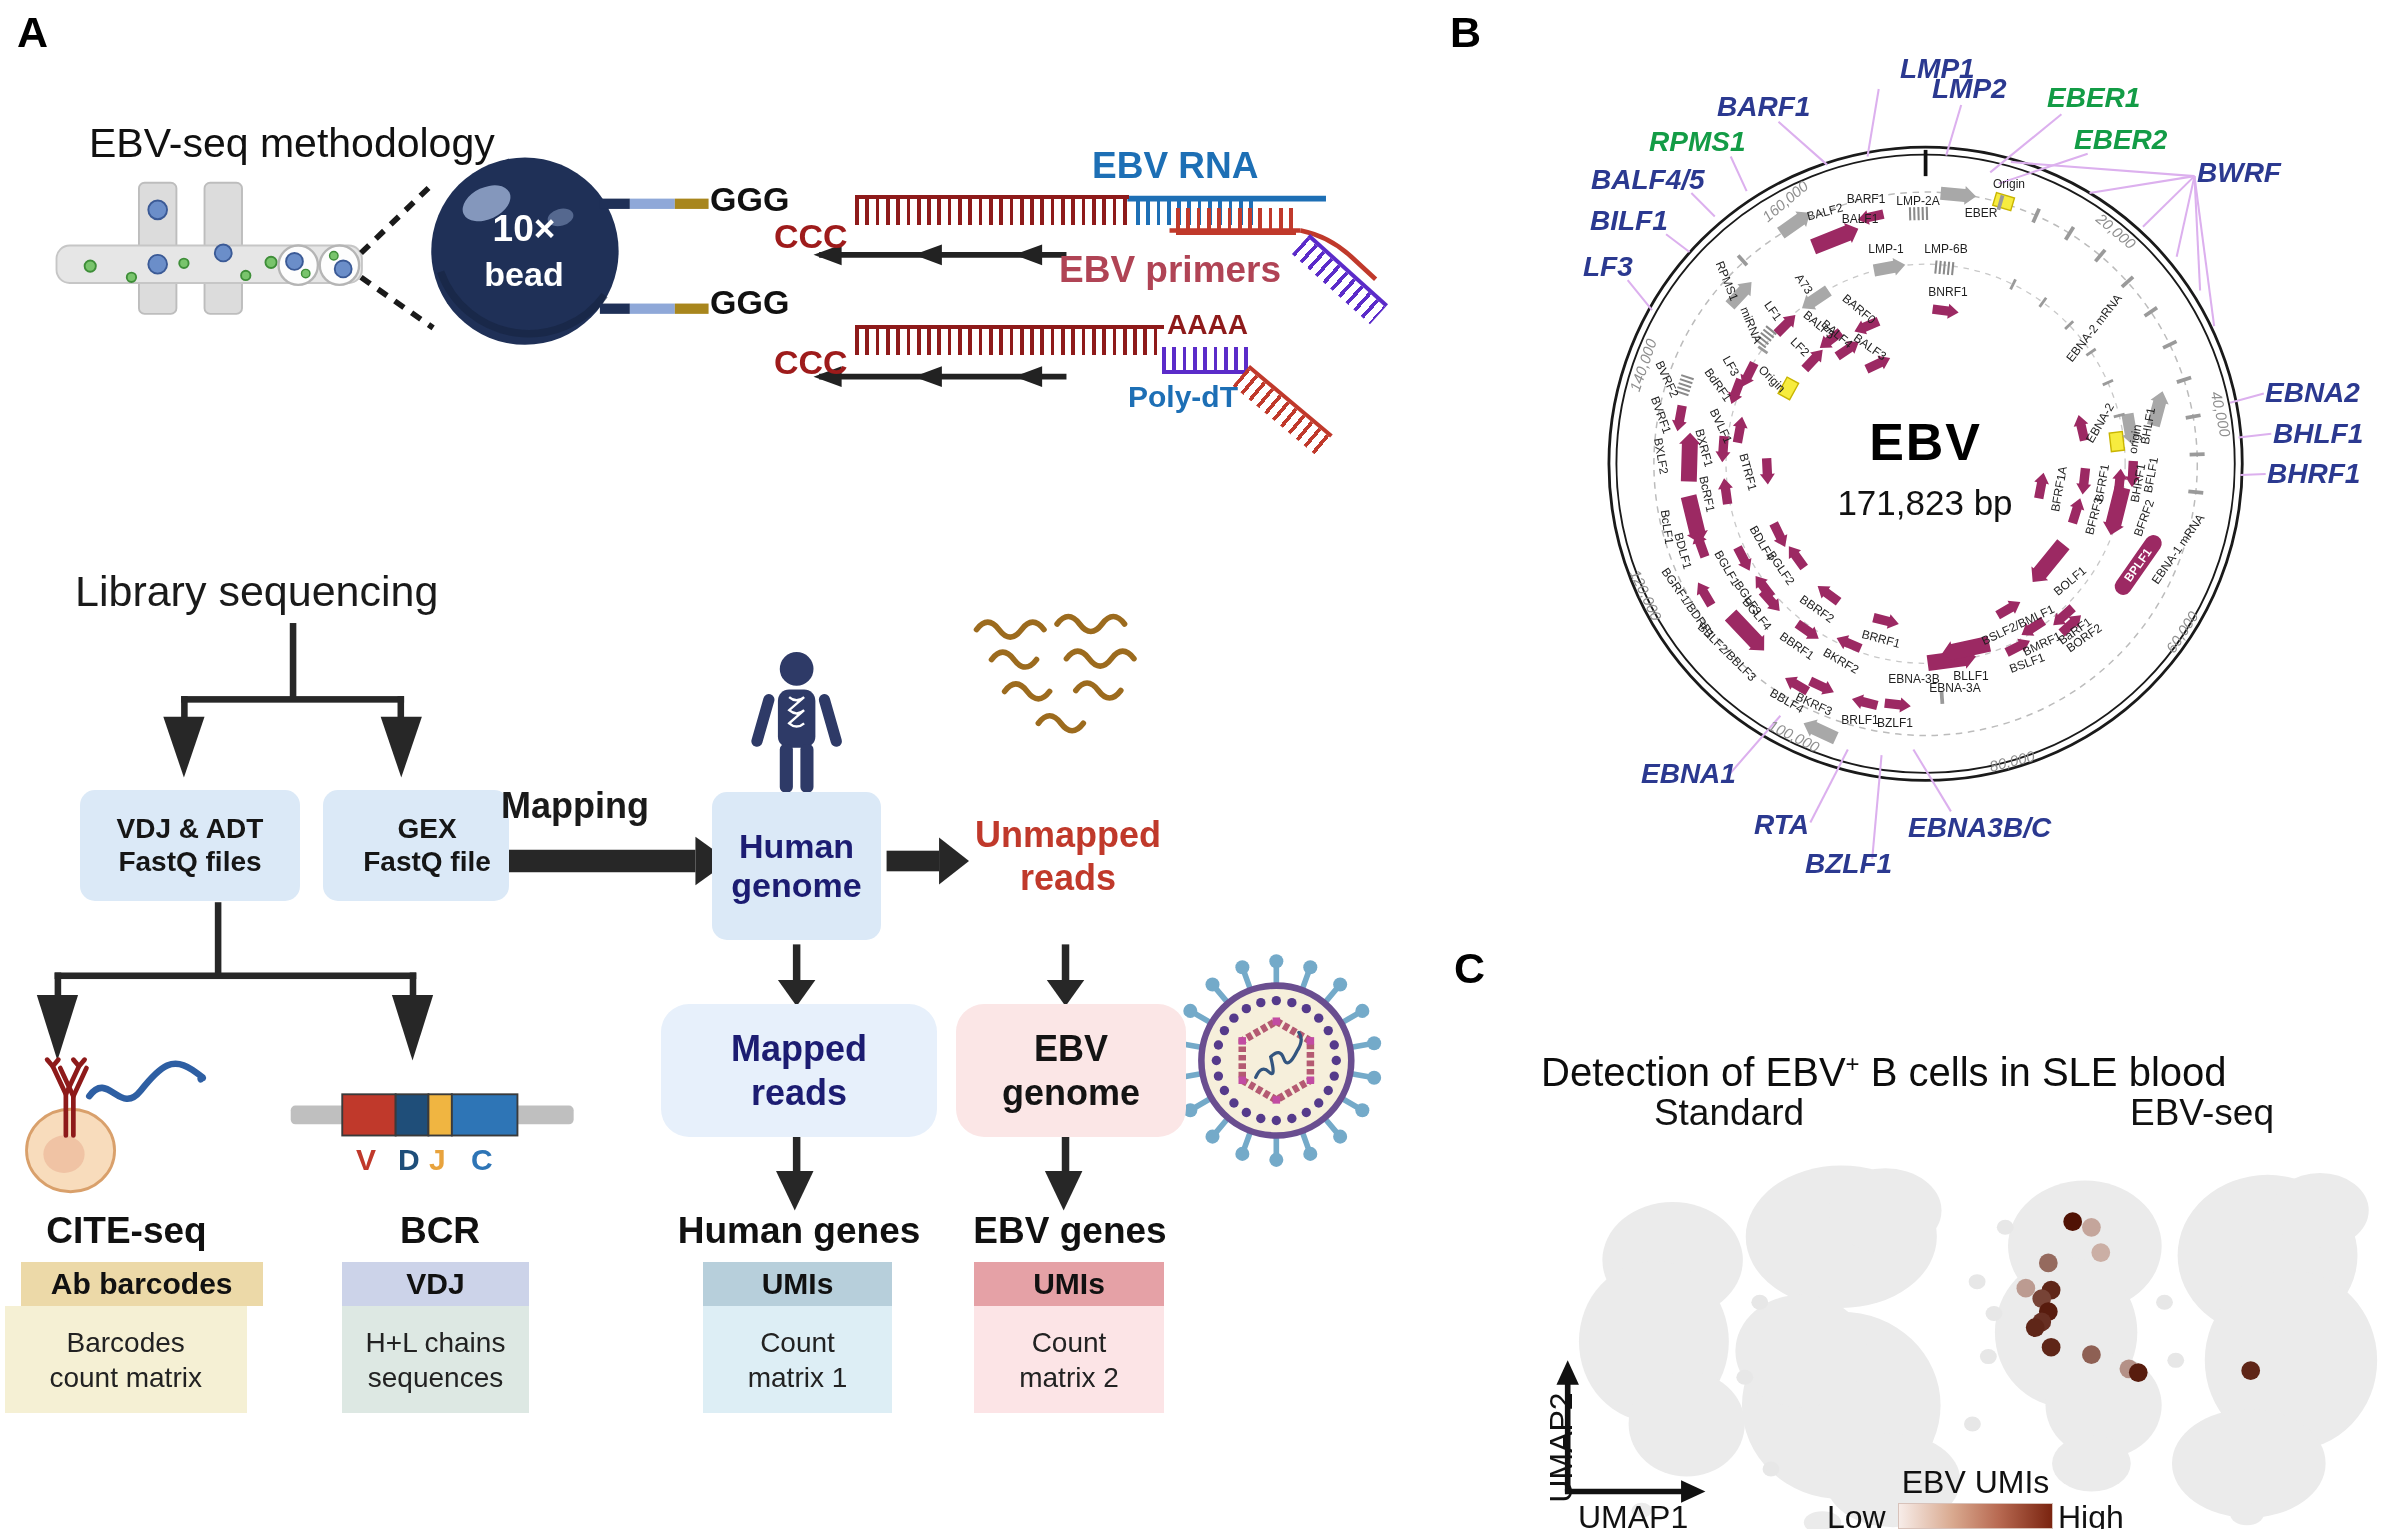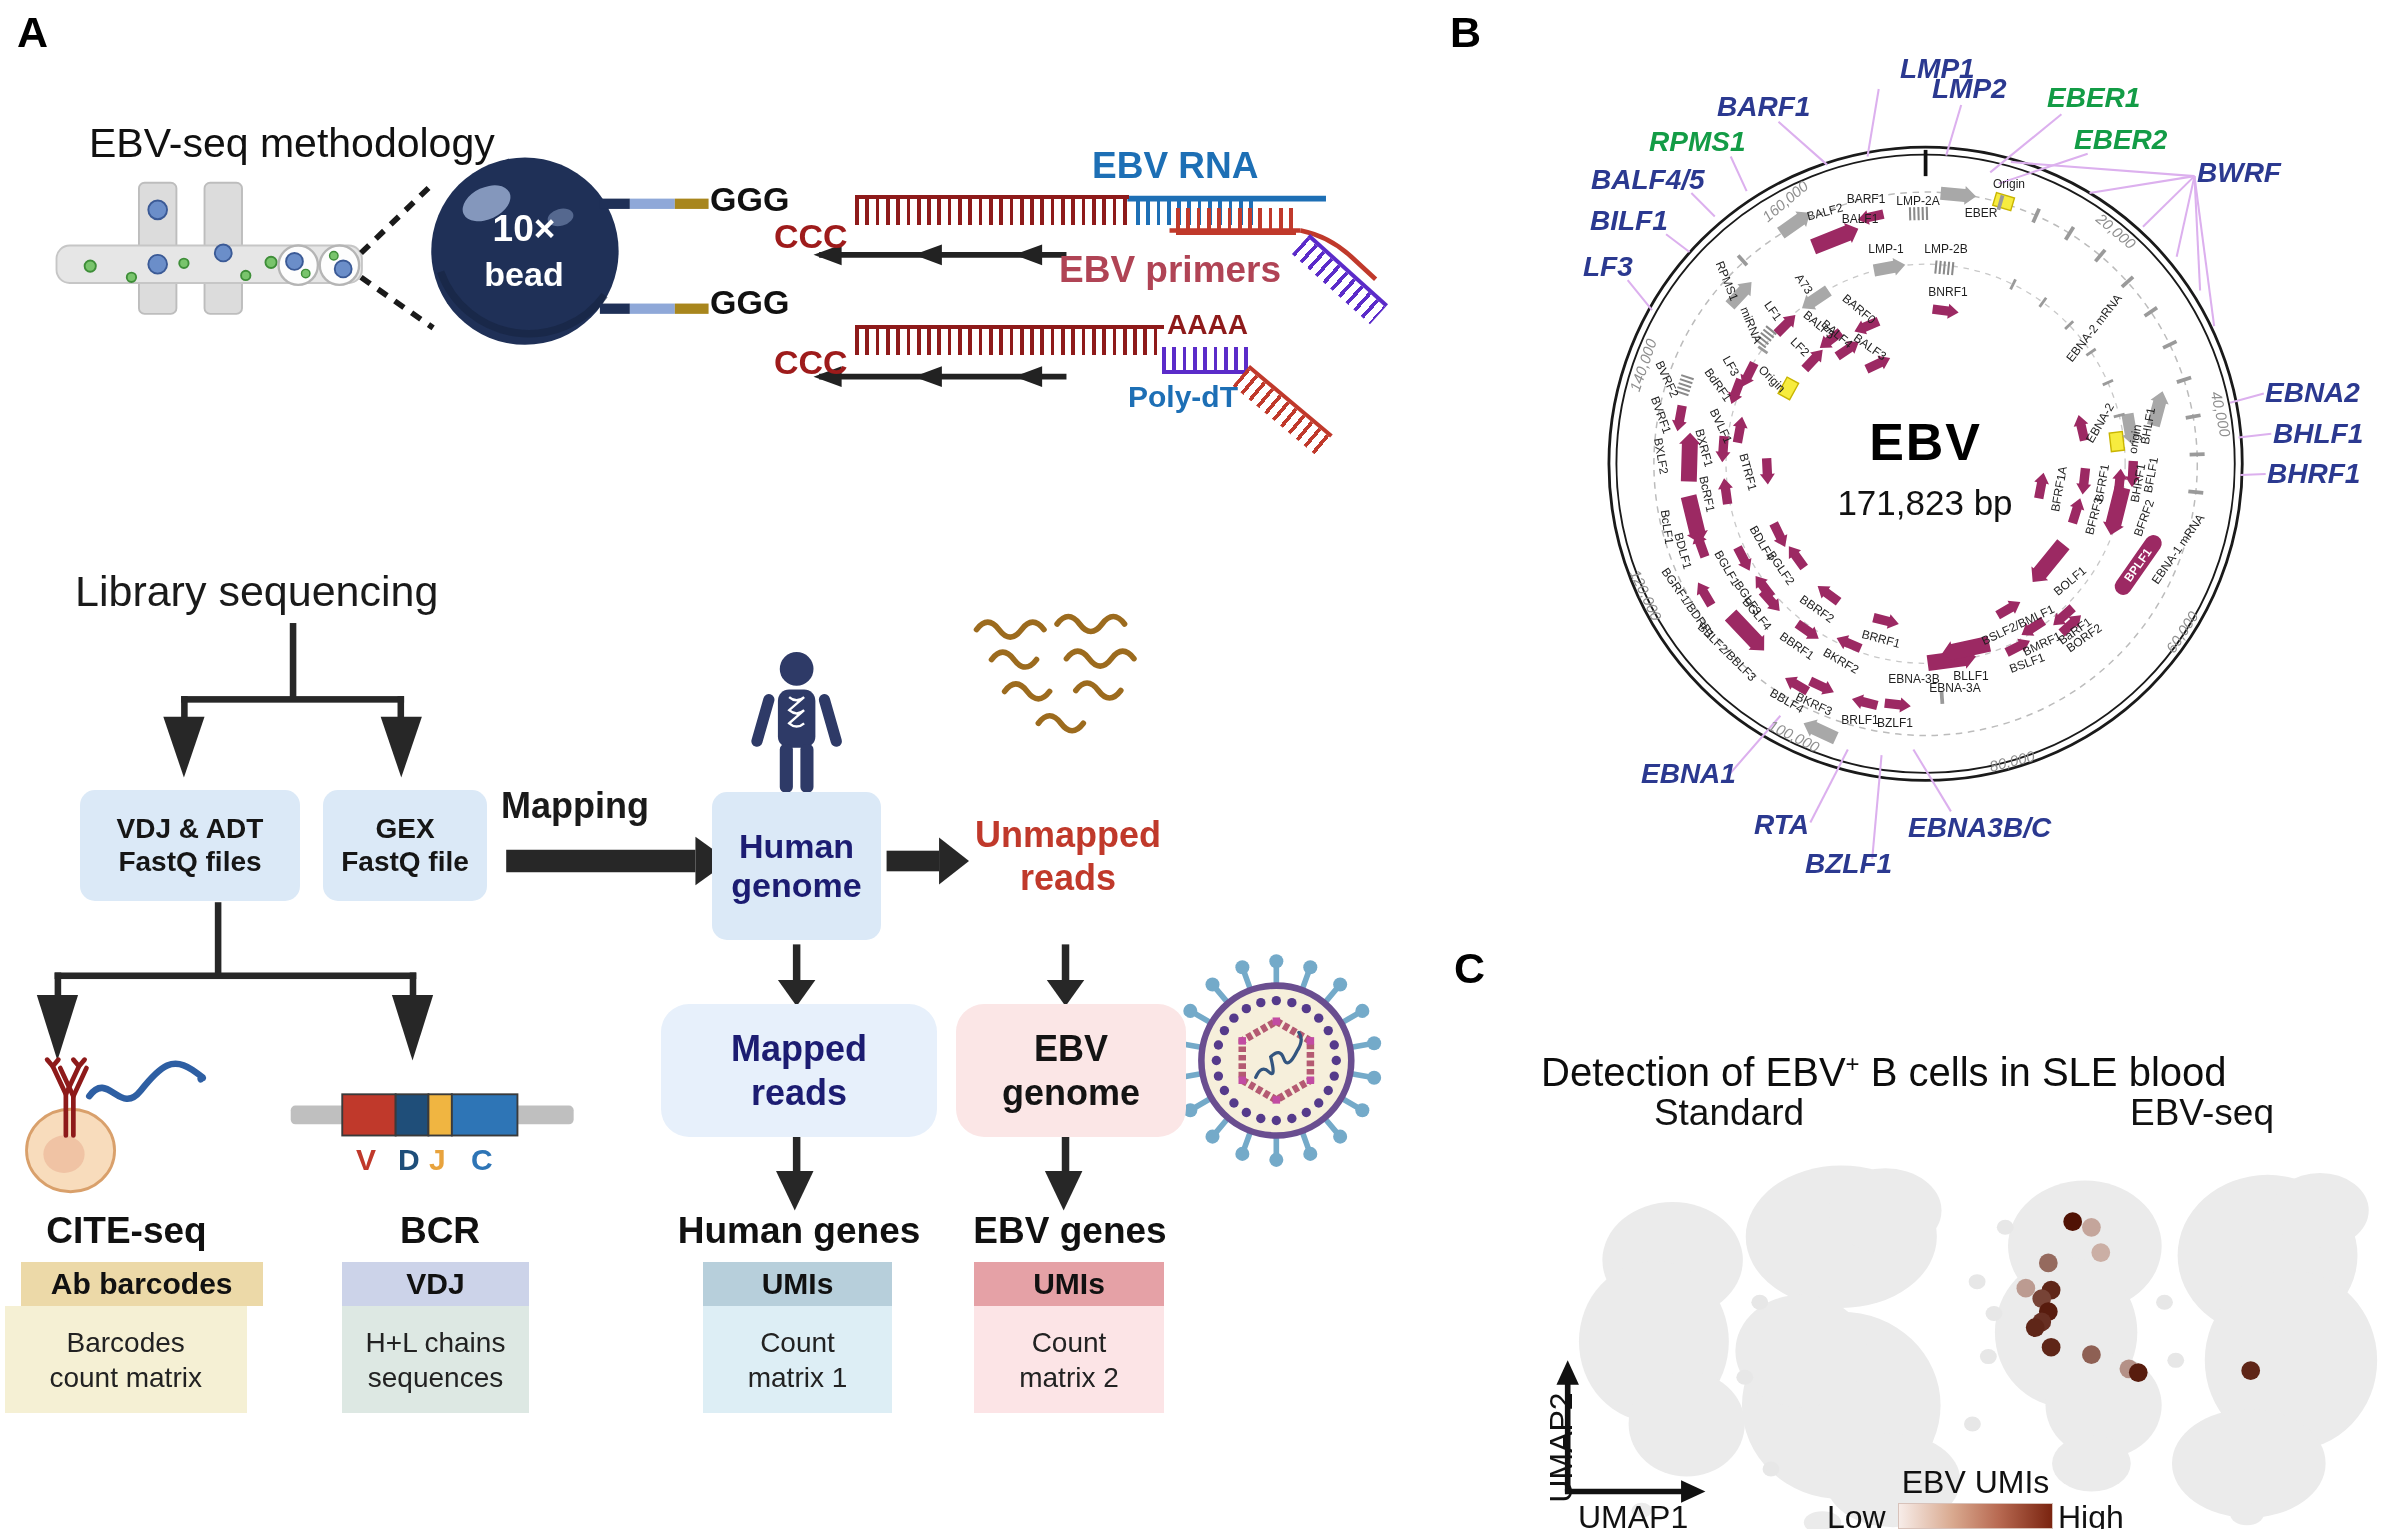--- a/index.html
+++ b/index.html
@@ -489,21 +489,21 @@
   <div class="abs comb-up" style="--c:#5b2bc9;left:1162px;top:347px;width:86px;height:22.5px;"></div>
   <div class="abs comb-down" style="--c:#c0392b;left:1250px;top:365px;width:108px;height:22.5px;transform:rotate(40deg);transform-origin:left top;"></div>
   <div class="abs lbl-polydt" style="left:1128px;top:380px;">Poly-dT</div>
 
   <div class="abs flow-title" style="left:75px;top:567px;">Library sequencing</div>
 
   <div class="abs box" style="left:80px;top:790px;width:220px;height:111px;">
     <div class="l">VDJ &amp; ADT</div>
     <div class="l">FastQ files</div>
   </div>
-  <div class="abs box" style="left:323px;top:790px;width:164px;height:111px;">
+  <div class="abs box" style="left:323px;top:790px;width:164px;height:111px;padding-left:22px;">
     <div class="l">GEX</div>
     <div class="l">FastQ file</div>
   </div>
   <div class="abs mapping" style="left:501px;top:785px;">Mapping</div>
 
   <div class="abs box" style="left:712px;top:792px;width:169px;height:148px;">
     <div class="l" style="font-size:34px;color:#1c1c72;">Human</div>
     <div class="l" style="font-size:34px;color:#1c1c72;">genome</div>
   </div>
 
@@ -581,21 +581,21 @@
       <div class="btick" style="left: 1646px; top: 595px; transform: translate(-50%, -50%) rotate(65deg);">120,000</div>
       <div class="btick" style="left: 1643px; top: 365px; transform: translate(-50%, -50%) rotate(-71deg);">140,000</div>
       <div class="btick" style="left: 1785px; top: 201px; transform: translate(-50%, -50%) rotate(-40deg);">160,000</div>
       <div class="bgene" style="left: 1825px; top: 212px; transform: translate(-50%, -50%) rotate(-15deg);">BALF2</div>
       <div class="bgene" style="left: 1866px; top: 199px; transform: translate(-50%, -50%) rotate(0deg);">BARF1</div>
       <div class="bgene" style="left: 1860px; top: 219px; transform: translate(-50%, -50%) rotate(0deg);">BALF1</div>
       <div class="bgene" style="left: 1918px; top: 201px; transform: translate(-50%, -50%) rotate(0deg);">LMP-2A</div>
       <div class="bgene" style="left: 2009px; top: 184px; transform: translate(-50%, -50%) rotate(0deg);">Origin</div>
       <div class="bgene" style="left: 1981px; top: 213px; transform: translate(-50%, -50%) rotate(0deg);">EBER</div>
       <div class="bgene" style="left: 1886px; top: 249px; transform: translate(-50%, -50%) rotate(0deg);">LMP-1</div>
-      <div class="bgene" style="left: 1946px; top: 249px; transform: translate(-50%, -50%) rotate(0deg);">LMP-2B</div>
+      <div class="bgene" style="left: 1946px; top: 249px; transform: translate(-50%, -50%) rotate(0deg);">LMP-6B</div>
       <div class="bgene" style="left: 1948px; top: 292px; transform: translate(-50%, -50%) rotate(0deg);">BNRF1</div>
       <div class="bgene" style="left: 2094px; top: 328px; transform: translate(-50%, -50%) rotate(-52deg);">EBNA-2 mRNA</div>
       <div class="bgene" style="left: 1727px; top: 281px; transform: translate(-50%, -50%) rotate(68deg);">RPMS1</div>
       <div class="bgene" style="left: 1751px; top: 325px; transform: translate(-50%, -50%) rotate(68deg);">miRNA</div>
       <div class="bgene" style="left: 1773px; top: 311px; transform: translate(-50%, -50%) rotate(55deg);">LF1</div>
       <div class="bgene" style="left: 1804px; top: 284px; transform: translate(-50%, -50%) rotate(55deg);">A73</div>
       <div class="bgene" style="left: 1800px; top: 347px; transform: translate(-50%, -50%) rotate(45deg);">LF2</div>
       <div class="bgene" style="left: 1819px; top: 325px; transform: translate(-50%, -50%) rotate(40deg);">BALF5</div>
       <div class="bgene" style="left: 1837px; top: 334px; transform: translate(-50%, -50%) rotate(40deg);">BALF4</div>
       <div class="bgene" style="left: 1859px; top: 309px; transform: translate(-50%, -50%) rotate(40deg);">BARF0</div>

